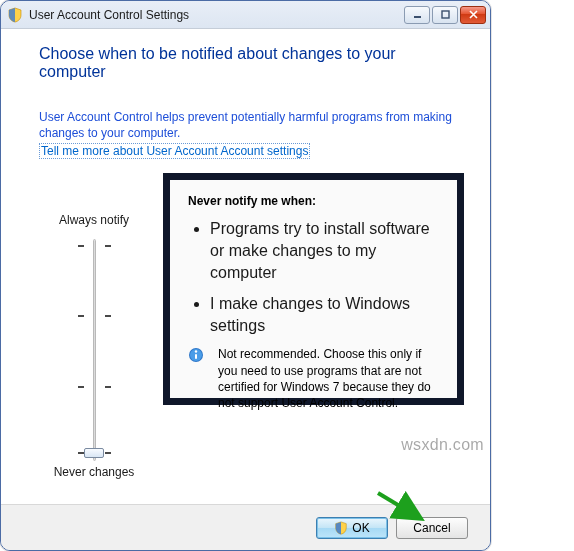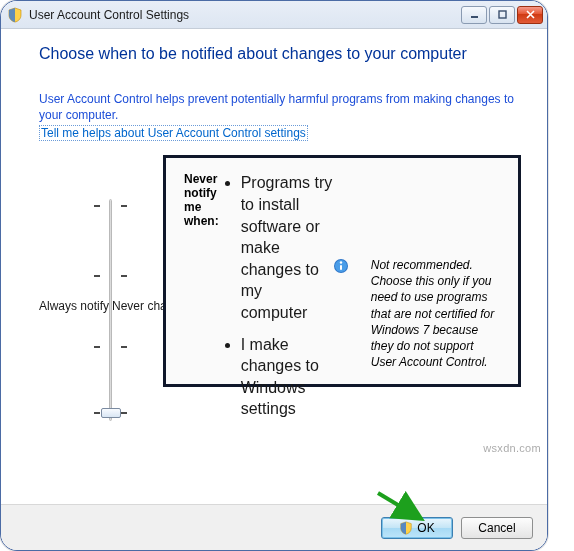--- a/index.html
+++ b/index.html
@@ -5,24 +5,24 @@
     * { box-sizing: border-box; margin: 0; padding: 0; }
     body {
       font-family: "Segoe UI", Tahoma, sans-serif;
       font-size: 12px;
       background: #fff;
       width: 574px;
       height: 551px;
       position: relative;
     }
     .window {
-      width: 548px;
+      width: 491px;
       height: 551px;
       border: 1px solid #4b6ba5;
-      border-radius: 17px;
+      border-radius: 10px;
       background: #fff;
       box-shadow: 0 0 0 1px rgba(0,0,0,0.1);
       display: flex;
       flex-direction: column;
       overflow: hidden;
       justify-content: center;
     }
     
     .titlebar {
       height: 28px;
@@ -92,21 +92,21 @@
     .body-row {
       display: flex;
       margin-top: 14px;
       gap: 14px;
     }
     
     .slider-col {
       width: 110px;
       flex-shrink: 0;
       display: flex;
-      flex-direction: row;
+      flex-direction: column;
       align-items: center;
       margin-top: 40px;
     }
     .slider-label {
       font-size: 12px;
       color: #1a1a1a;
       margin-bottom: 8px;
       text-align: center;
       white-space: nowrap;
     }
@@ -140,62 +140,61 @@
       width: 20px;
       height: 10px;
       background: linear-gradient(to bottom,#f8fbff,#d9e6f4);
       border: 1px solid #7a8aa0;
       border-radius: 2px;
       cursor: pointer;
     }
     
     .explain-box {
       flex: 1;
-      border: 3px solid #0f172a;
+      border: 7px solid #0f172a;
       background: #fafafa;
       padding: 14px 16px 14px 18px;
       height: 232px;
       display: flex;
-      flex-direction: row;
+      flex-direction: column;
     }
     .explain-title {
       font-weight: bold;
       font-size: 12px;
       margin-bottom: 10px;
     }
     .bullets {
       list-style: disc;
       padding-left: 22px;
       font-size: 16px;
       color: #1a1a1a;
     }
     .bullets li { margin-bottom: 10px; line-height: 1.35; }
     .recommend {
       margin-top: auto;
       display: flex;
-      gap: 22px;
+      gap: 14px;
       align-items: flex-start;
       font-size: 12px;
       line-height: 1.35;
-      font-style: italic;
     }
     .info-icon {
       width: 16px; height: 16px;
       flex-shrink: 0;
       margin-top: 1px;
     }
     
     .footer {
       height: 46px;
       border-top: 1px solid #d8d8d8;
       background: #f0f0f0;
       display: flex;
       align-items: center;
       justify-content: flex-end;
-      padding: 0 14px;
+      padding: 0 22px;
       gap: 8px;
     }
     .btn {
       min-width: 72px;
       height: 22px;
       border: 1px solid #8e8f8f;
       background: linear-gradient(to bottom,#fdfdfd,#e4e4e4);
       border-radius: 3px;
       font-size: 12px;
       font-family: inherit;
@@ -216,21 +215,21 @@
     .annot-arrow {
       position: absolute;
       bottom: 24px;
       right: 140px;
       pointer-events: none;
     }
     .watermark {
       position: absolute;
       right: 6px;
       bottom: 50px;
-      font-size: 11px;
+      font-size: 16px;
       color: rgba(0,0,0,0.35);
       letter-spacing: .3px;
     }
   </style>
 </head>
 <body>
 
 <div class="window">
 
   <div class="titlebar">
@@ -256,21 +255,21 @@
         <svg width="9" height="9" viewBox="0 0 9 9">
             <path d="M1 1 L8 8 M8 1 L1 8" stroke="#fff" stroke-width="1.6"></path>
           </svg>
       </div>
     </div>
   </div>
 
   <div class="content">
     <div class="heading">Choose when to be notified about changes to your computer</div>
     <div class="intro">User Account Control helps prevent potentially harmful programs from making changes to your computer.</div>
-    <a class="link">Tell me helps about User Account Control settings</a>
+    <a class="link">Tell me more about User Account Account settings</a>
 
     <div class="body-row">
 
       <div class="slider-col">
         <div class="slider-label">Always notify</div>
         <div class="slider-track-wrap">
           <div class="slider-track">
             <span class="tick l" style="top:2%"></span>
               <span class="tick r" style="top:2%"></span>
             <span class="tick l" style="top:34%"></span>

